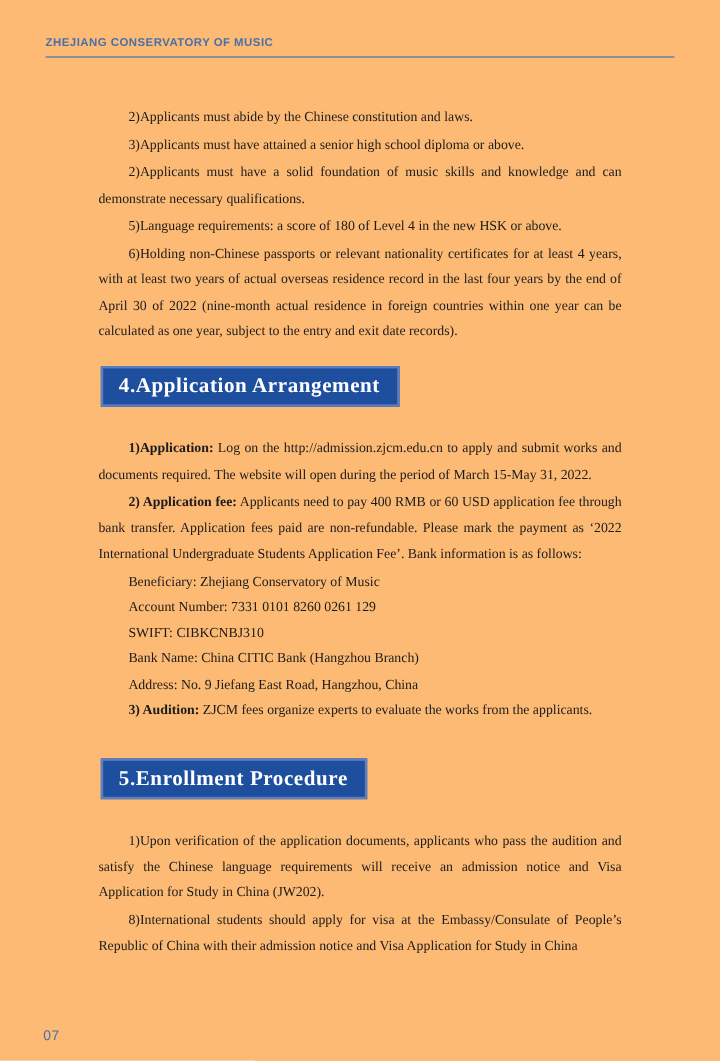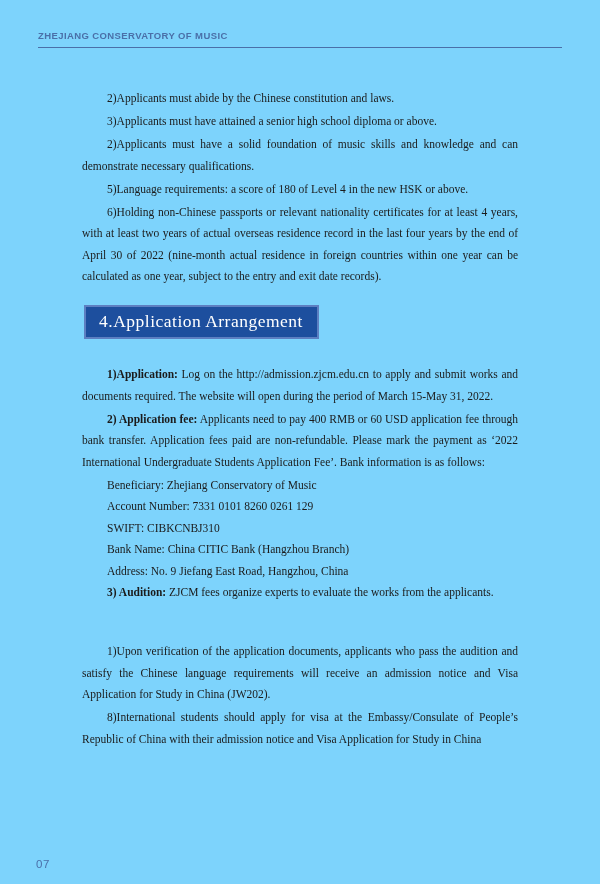--- a/index.html
+++ b/index.html
@@ -4,21 +4,21 @@
 <style>
   html, body {
     margin: 0;
     padding: 0;
     background: #ffffff;
   }
   .page {
     position: relative;
     width: 600px;
     height: 884px;
-    background: #7dd3fc;
+    background: #fdba74;
     overflow: hidden;
     font-family: "Liberation Serif", serif;
     color: #1b1b1b;
   }
   
   .header {
     position: absolute;
     top: 30px;
     left: 38px;
     right: 38px;
@@ -60,21 +60,21 @@
   .section-box {
     display: inline-block;
     margin: 16px 0 0 2px;
     background: #1d4f9e;
     border: 2px solid #5d7fc1;
     padding: 4px 14px 5px 13px;
   }
   .section-box .section-title {
     color: #ffffff;
     font-family: "Liberation Serif", serif;
-    font-weight: normal;
+    font-weight: bold;
     font-size: 17.5px;
     letter-spacing: 0.5px;
     white-space: nowrap;
   }
   .after-box { margin-top: 25px !important; }
   .gap-before-box5 { height: 11px; }
   
   .footer-page-number {
     position: absolute;
     left: 36px;
@@ -115,20 +115,23 @@
     <p class="bank-line">Beneficiary: Zhejiang Conservatory of Music</p>
     <p class="bank-line">Account Number: 7331 0101 8260 0261 129</p>
     <p class="bank-line">SWIFT: CIBKCNBJ310</p>
     <p class="bank-line">Bank Name: China CITIC Bank (Hangzhou Branch)</p>
     <p class="bank-line">Address: No. 9 Jiefang East Road, Hangzhou, China</p>
 
     <p class="body"><b>3) Audition:</b><span> ZJCM fees organize experts to evaluate the works from the applicants.</span></p>
 
     <div class="gap-before-box5"></div>
 
+    <div class="section-box">
+      <span class="section-title">5.Enrollment Procedure</span>
+    </div>
 
     <p class="body after-box">1)Upon verification of the application documents, applicants who pass the audition and satisfy the Chinese language requirements will receive an admission notice and Visa Application for Study in China (JW202).</p>
     <p class="body">8)International students should apply for visa at the Embassy/Consulate of People’s Republic of China with their admission notice and Visa Application for Study in China</p>
 
   </div>
 
   <div class="footer-page-number">07</div>
 
 </div>
 

